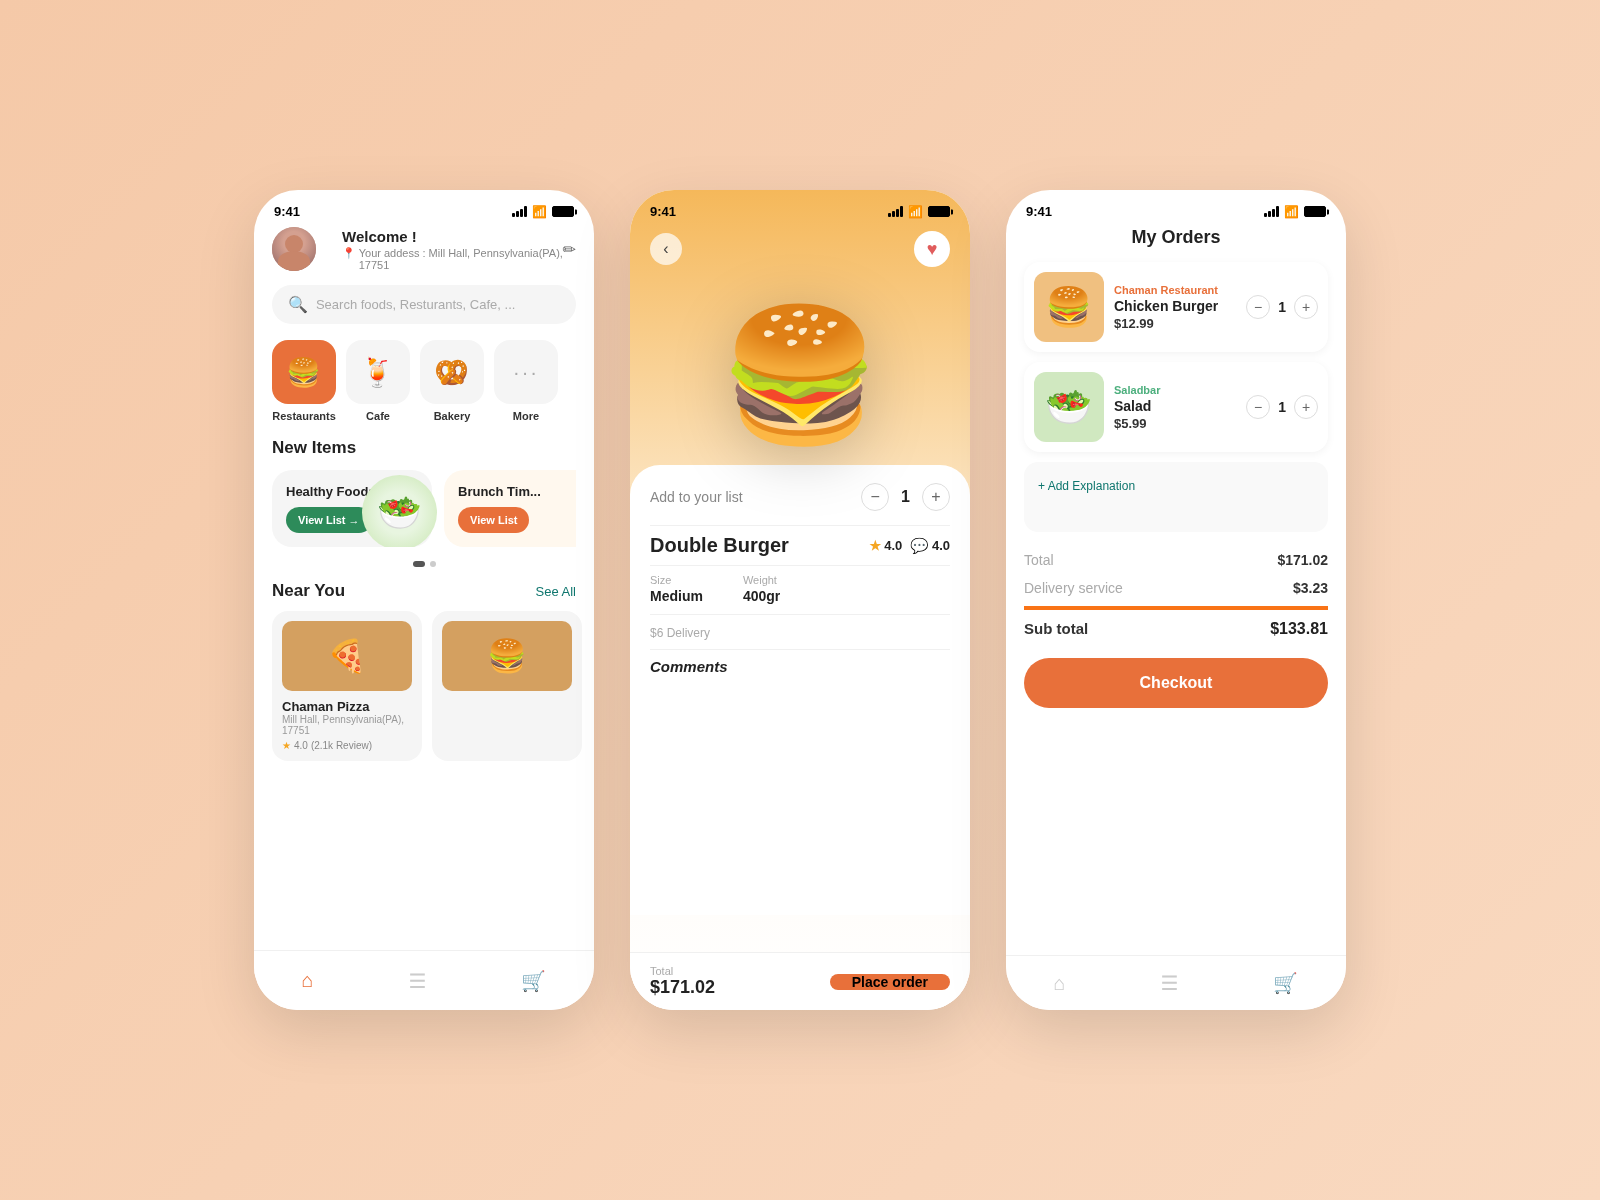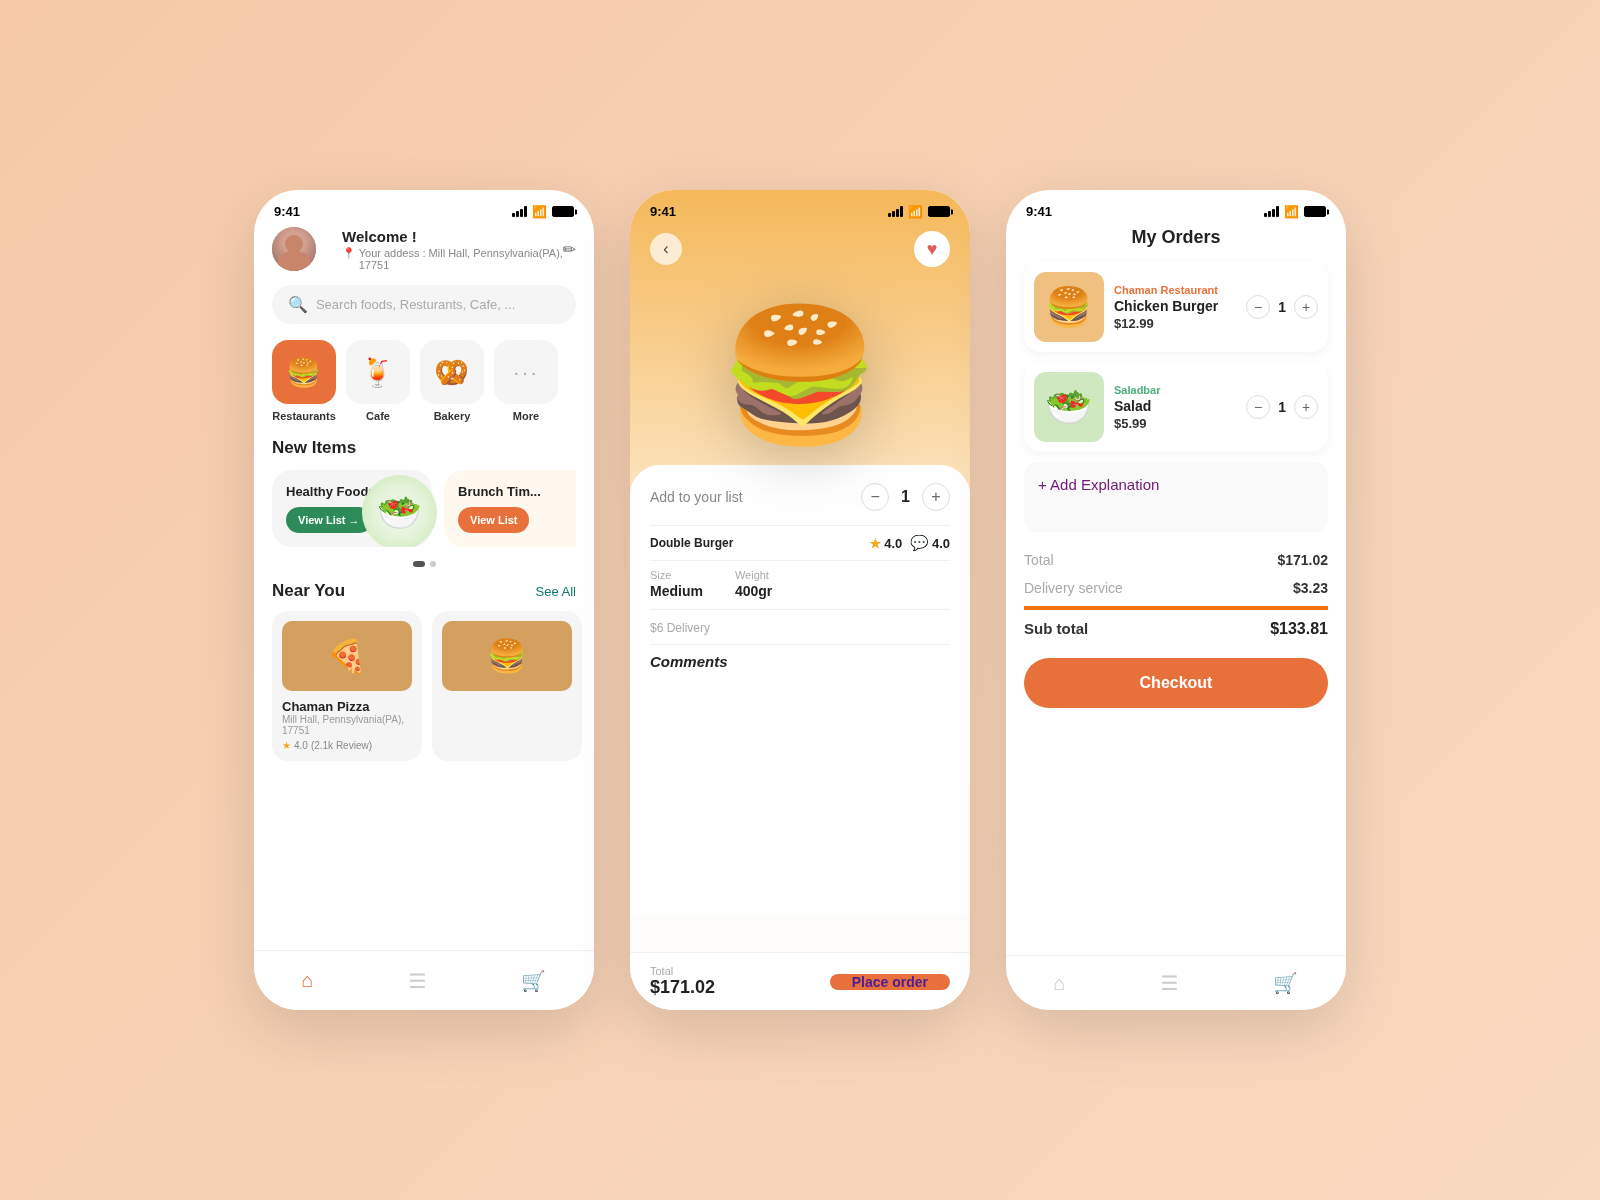--- a/index.html
+++ b/index.html
@@ -493,21 +493,21 @@
     }
 
     .burger-title-row {
       display: flex;
       justify-content: space-between;
       align-items: center;
       margin-bottom: 8px;
     }
 
     .burger-title {
-      font-size: 12px;
+      font-size: 20px;
       font-weight: 800;
       color: #222;
     }
 
     .ratings {
       display: flex;
       align-items: center;
       gap: 8px;
     }
 
@@ -542,21 +542,21 @@
     }
 
     .divider {
       height: 1px;
       background: #f0f0f0;
       margin: 8px 0;
     }
 
     .size-weight-row {
       display: flex;
-      gap: 32px;
+      gap: 40px;
       margin-bottom: 10px;
     }
 
     .attr-label {
       font-size: 11px;
       color: #aaa;
       margin-bottom: 2px;
     }
 
     .attr-value {
@@ -616,21 +616,21 @@
     }
 
     .total-amount {
       font-size: 18px;
       font-weight: 800;
       color: #222;
     }
 
     .place-order-btn {
       background: #E8703A;
-      color: #4c1d95;
+      color: #000000;
       font-size: 14px;
       font-weight: 700;
       padding: 0 22px;
       border-radius: 24px;
       cursor: pointer;
     }
 
     
     .right-phone-content {
       padding: 0 18px;
@@ -733,22 +733,22 @@
 
     .add-explanation-box {
       background: #f9f9f9;
       border-radius: 14px;
       padding: 14px;
       margin-bottom: 14px;
       min-height: 70px;
     }
 
     .add-explanation-placeholder {
-      font-size: 15px;
-      color: #701a75;
+      font-size: 12px;
+      color: #0f766e;
     }
 
     .order-summary {
       margin-bottom: 14px;
     }
 
     .summary-row {
       display: flex;
       justify-content: space-between;
       padding: 6px 0;

